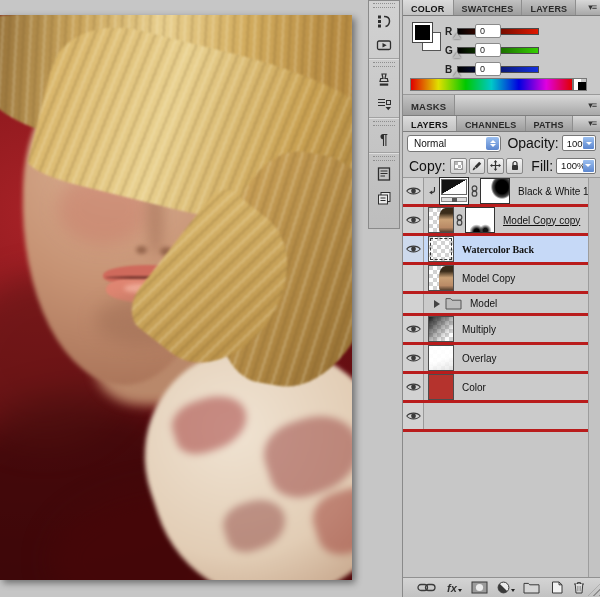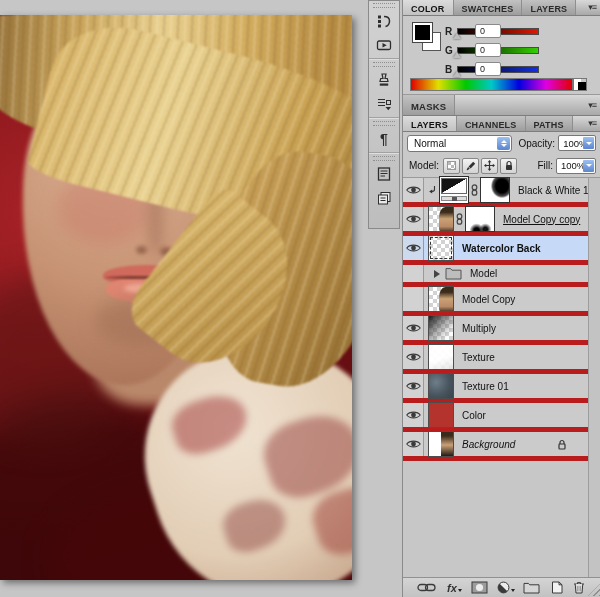--- a/index.html
+++ b/index.html
@@ -98,47 +98,47 @@
   .ramp-end .b { position:absolute; right:0; bottom:0; width:8px; height:8px; background:#000; }
 
   
   .lcontrols { height:22px; display:flex; align-items:center; padding:0 4px; background:#c9c9c9; }
   .blendbox { width:112px; height:17px; background:#fff; border:1px solid #777; border-radius:3px;
               display:flex; align-items:center; font-size:10px; color:#111; padding-left:6px; position:relative; }
   .stepper { position:absolute; right:1px; top:1px; bottom:1px; width:13px; border-radius:2px;
              background:linear-gradient(#9cc0f0,#5b86cf); display:flex; flex-direction:column; align-items:center; justify-content:center; gap:1px; }
   .tri-u { width:0;height:0;border-left:3px solid transparent;border-right:3px solid transparent;border-bottom:3px solid #fff; }
   .tri-d { width:0;height:0;border-left:3px solid transparent;border-right:3px solid transparent;border-top:3px solid #fff; }
-  .ctl-label { font-size:10px; color:#111; margin-left:6px; }
+  .ctl-label { font-size:14px; color:#111; margin-left:6px; }
   .valbox { margin-left:3px; width:40px; height:16px; background:#fff; border:1px solid #777; border-radius:2px;
             font-size:9.5px; color:#111; display:flex; align-items:center; padding-left:4px; position:relative; }
   .valbtn { position:absolute; right:1px; top:1px; bottom:1px; width:11px; border-radius:1px;
             background:linear-gradient(#9cc0f0,#5b86cf); display:flex; align-items:center; justify-content:center; }
   .lockrow { height:24px; display:flex; align-items:center; padding:0 4px; background:#c9c9c9; border-bottom:1px solid #9a9a9a; }
   .lockbtn { width:17px; height:16px; margin-right:2px; background:linear-gradient(#f4f4f4,#d2d2d2);
              border:1px solid #888; border-radius:2px; display:flex; align-items:center; justify-content:center; }
   .mini-checker { width:9px; height:9px; background:conic-gradient(#fff 90deg,#b9b9b9 0 180deg,#fff 0 270deg,#b9b9b9 0); background-size:6px 6px; border:1px solid #999; }
   .spacer { flex:1; }
 
   
   .layerlist { position:relative; background:#c7c7c7; }
   .gutter { position:absolute; right:0; top:0; bottom:0; width:12px; background:#c3c3c3; border-left:1px solid #9d9d9d; }
-  .row { display:flex; align-items:flex-start; height:29px; border-bottom:5px solid #b91c1c; background:#cbcbcb; width:186px; }
+  .row { display:flex; align-items:flex-start; height:29px; border-bottom:3px solid #b91c1c; background:#cbcbcb; width:186px; }
   .row.short { height:22px; }
   .row.sel { background:#c6d9f7; }
   .eyecell { width:21px; align-self:stretch; border-right:1px solid #9a9a9a; display:flex; align-items:center; justify-content:center; background:#d2d2d2; }
   .row.sel .eyecell { background:#cdd9ec; }
   .rbody { display:flex; align-items:center; flex:1; padding-left:4px; height:100%; }
   .checker { background:conic-gradient(#fff 90deg,#d2d2d2 0 180deg,#fff 0 270deg,#d2d2d2 0); background-size:8px 8px; }
   .thumb { width:26px; height:26px; border:1px solid #4d4d4d; position:relative; overflow:hidden; flex:none; }
   .thumb.msel { outline:1px dashed #333; outline-offset:-3px; }
   .mask { width:30px; height:26px; border:1px solid #333; background:#fff; position:relative; overflow:hidden; flex:none; }
   .lname { font-size:10px; color:#111; margin-left:8px; white-space:nowrap; }
   .lname.u { text-decoration:underline; }
-  .lname.b { font-weight:bold; }
+  .lname.b { font-weight:bold;font-family:Liberation Serif, serif; }
   .lname.i { font-style:italic; }
   .adjframe { width:30px; height:28px; border:1px solid #2c2c2c; background:#fff; padding:1px; flex:none; }
   .adjgrad { width:100%; height:16px; background:linear-gradient(to bottom right,#141414 49%,#fdfdfd 50%); border:1px solid #666; }
   .adjslider { margin-top:2px; height:5px; background:#dedede; border:1px solid #888; position:relative; }
   .adjknob { position:absolute; left:10px; top:0; width:5px; height:4px; background:#555; }
   .linkwrap { margin:0 2px; flex:none; }
   .clip { margin-right:2px; flex:none; }
   .disc { width:0; height:0; border-top:4px solid transparent; border-bottom:4px solid transparent; border-left:6px solid #444; margin:0 5px 0 6px; }
   .facepatch { position:absolute; right:-2px; top:0; width:16px; height:26px; background:linear-gradient(#3a2c1a 20%, #caa176 45%, #b98a66 75%, #2c2118); border-radius:40% 0 0 20%; }
   .blob-b { position:absolute; right:-4px; top:-4px; width:22px; height:24px; background:radial-gradient(#000 40%, rgba(0,0,0,.7) 60%, transparent 72%); }
@@ -312,21 +312,21 @@
       <span class="ctl-label">Opacity:</span>
       <div class="valbox">
         <span>100%</span>
         <div class="valbtn">
             <div class="tri-d"></div>
           </div>
       </div>
     </div>
 
     <div class="lockrow">
-      <span class="ctl-label" style="margin:0 4px 0 2px;">Model:</span>
+      <span class="ctl-label" style="margin:0 4px 0 2px;">Copy:</span>
       <div class="lockbtn">
           <div class="mini-checker"></div>
         </div>
       <div class="lockbtn">
         <svg width="10" height="10" viewBox="0 0 10 10">
             <path d="M7.2 .8 9.2 2.8 4.6 7.4 2.6 5.4Z" fill="#333"></path>
             <path d="M2.2 6l1.6 1.6L1.6 9.2H.8V8.2Z" fill="#333"></path>
           </svg>
       </div>
       <div class="lockbtn">
@@ -410,41 +410,41 @@
               <path d="M.8 5C3.5 1.2 11.5 1.2 14.2 5 11.5 8.8 3.5 8.8 .8 5Z" fill="none" stroke="#3a3a3a" stroke-width="1.1"></path>
               <circle cx="7.5" cy="5" r="2.4" fill="#3a3a3a"></circle>
             </svg>
         </div>
         <div class="rbody">
           <div class="thumb checker msel"></div>
           <span class="lname b">Watercolor Back</span>
         </div>
       </div>
 
-      <div class="row short">
-        <div class="eyecell"></div>
-        <div class="rbody">
-          <div class="disc"></div>
-          <svg width="17" height="13" viewBox="0 0 17 13">
-              <path d="M1 3.2V1.6h4.6L7 3.2h9V12H1Z" fill="#bdbdbd" stroke="#555"></path>
-            </svg>
-          <span class="lname">Model</span>
-        </div>
-      </div>
-
       <div class="row">
         <div class="eyecell"></div>
         <div class="rbody">
           <div class="thumb checker">
               <div class="facepatch"></div>
             </div>
           <span class="lname">Model Copy</span>
         </div>
       </div>
 
+      <div class="row short">
+        <div class="eyecell"></div>
+        <div class="rbody">
+          <div class="disc"></div>
+          <svg width="17" height="13" viewBox="0 0 17 13">
+              <path d="M1 3.2V1.6h4.6L7 3.2h9V12H1Z" fill="#bdbdbd" stroke="#555"></path>
+            </svg>
+          <span class="lname">Model</span>
+        </div>
+      </div>
+
       <div class="row">
         <div class="eyecell">
           <svg width="15" height="10" viewBox="0 0 15 10">
               <path d="M.8 5C3.5 1.2 11.5 1.2 14.2 5 11.5 8.8 3.5 8.8 .8 5Z" fill="none" stroke="#3a3a3a" stroke-width="1.1"></path>
               <circle cx="7.5" cy="5" r="2.4" fill="#3a3a3a"></circle>
             </svg>
         </div>
         <div class="rbody">
           <div class="thumb checker">
               <div class="grad-mult"></div>
@@ -457,68 +457,43 @@
         <div class="eyecell">
           <svg width="15" height="10" viewBox="0 0 15 10">
               <path d="M.8 5C3.5 1.2 11.5 1.2 14.2 5 11.5 8.8 3.5 8.8 .8 5Z" fill="none" stroke="#3a3a3a" stroke-width="1.1"></path>
               <circle cx="7.5" cy="5" r="2.4" fill="#3a3a3a"></circle>
             </svg>
         </div>
         <div class="rbody">
           <div class="thumb checker">
               <div class="grad-ovl"></div>
             </div>
-          <span class="lname">Texture</span>
-        </div>
-      </div>
-
-      <div class="row">
-        <div class="eyecell">
-          <svg width="15" height="10" viewBox="0 0 15 10">
-              <path d="M.8 5C3.5 1.2 11.5 1.2 14.2 5 11.5 8.8 3.5 8.8 .8 5Z" fill="none" stroke="#3a3a3a" stroke-width="1.1"></path>
-              <circle cx="7.5" cy="5" r="2.4" fill="#3a3a3a"></circle>
-            </svg>
-        </div>
-        <div class="rbody">
-          <div class="thumb">
-              <div class="tex01"></div>
-            </div>
-          <span class="lname">Texture 01</span>
-        </div>
-      </div>
+          <span class="lname">Overlay</span>
+        </div>
+      </div>
+
 
       <div class="row">
         <div class="eyecell">
           <svg width="15" height="10" viewBox="0 0 15 10">
               <path d="M.8 5C3.5 1.2 11.5 1.2 14.2 5 11.5 8.8 3.5 8.8 .8 5Z" fill="none" stroke="#3a3a3a" stroke-width="1.1"></path>
               <circle cx="7.5" cy="5" r="2.4" fill="#3a3a3a"></circle>
             </svg>
         </div>
         <div class="rbody">
           <div class="thumb" style="background:#b5332d;"></div>
           <span class="lname">Color</span>
         </div>
       </div>
 
       <div class="row">
         <div class="eyecell">
           <svg width="15" height="10" viewBox="0 0 15 10">
               <path d="M.8 5C3.5 1.2 11.5 1.2 14.2 5 11.5 8.8 3.5 8.8 .8 5Z" fill="none" stroke="#3a3a3a" stroke-width="1.1"></path>
               <circle cx="7.5" cy="5" r="2.4" fill="#3a3a3a"></circle>
-            </svg>
-        </div>
-        <div class="rbody">
-          <div class="thumb" style="background:#241a12;">
-            <div class="halfwhite"></div>
-            <div class="facepatch" style="right:0;width:12px;background:linear-gradient(#3a2c1a 15%, #caa176 50%, #2c2118 90%);border-radius:0;"></div>
-          </div>
-          <span class="lname i">Background</span>
-          <svg class="lockglyph" width="10" height="11" viewBox="0 0 10 11">
-              <path d="M3 5V3.5a2 2 0 014 0V5" fill="none" stroke="#333" stroke-width="1.2"></path>
-              <rect x="2" y="5" width="6" height="5" rx="0.8" fill="none" stroke="#333" stroke-width="1.2"></rect>
             </svg>
         </div>
       </div>
     </div>
 
     <div class="bbar">
       <div class="bico" style="margin-left:14px;">
         <svg width="19" height="9" viewBox="0 0 19 9">
             <rect x="1" y="1.5" width="9.5" height="6" rx="3" fill="none" stroke="#3a3a3a" stroke-width="1.3"></rect>
             <rect x="8.5" y="1.5" width="9.5" height="6" rx="3" fill="none" stroke="#3a3a3a" stroke-width="1.3"></rect>

